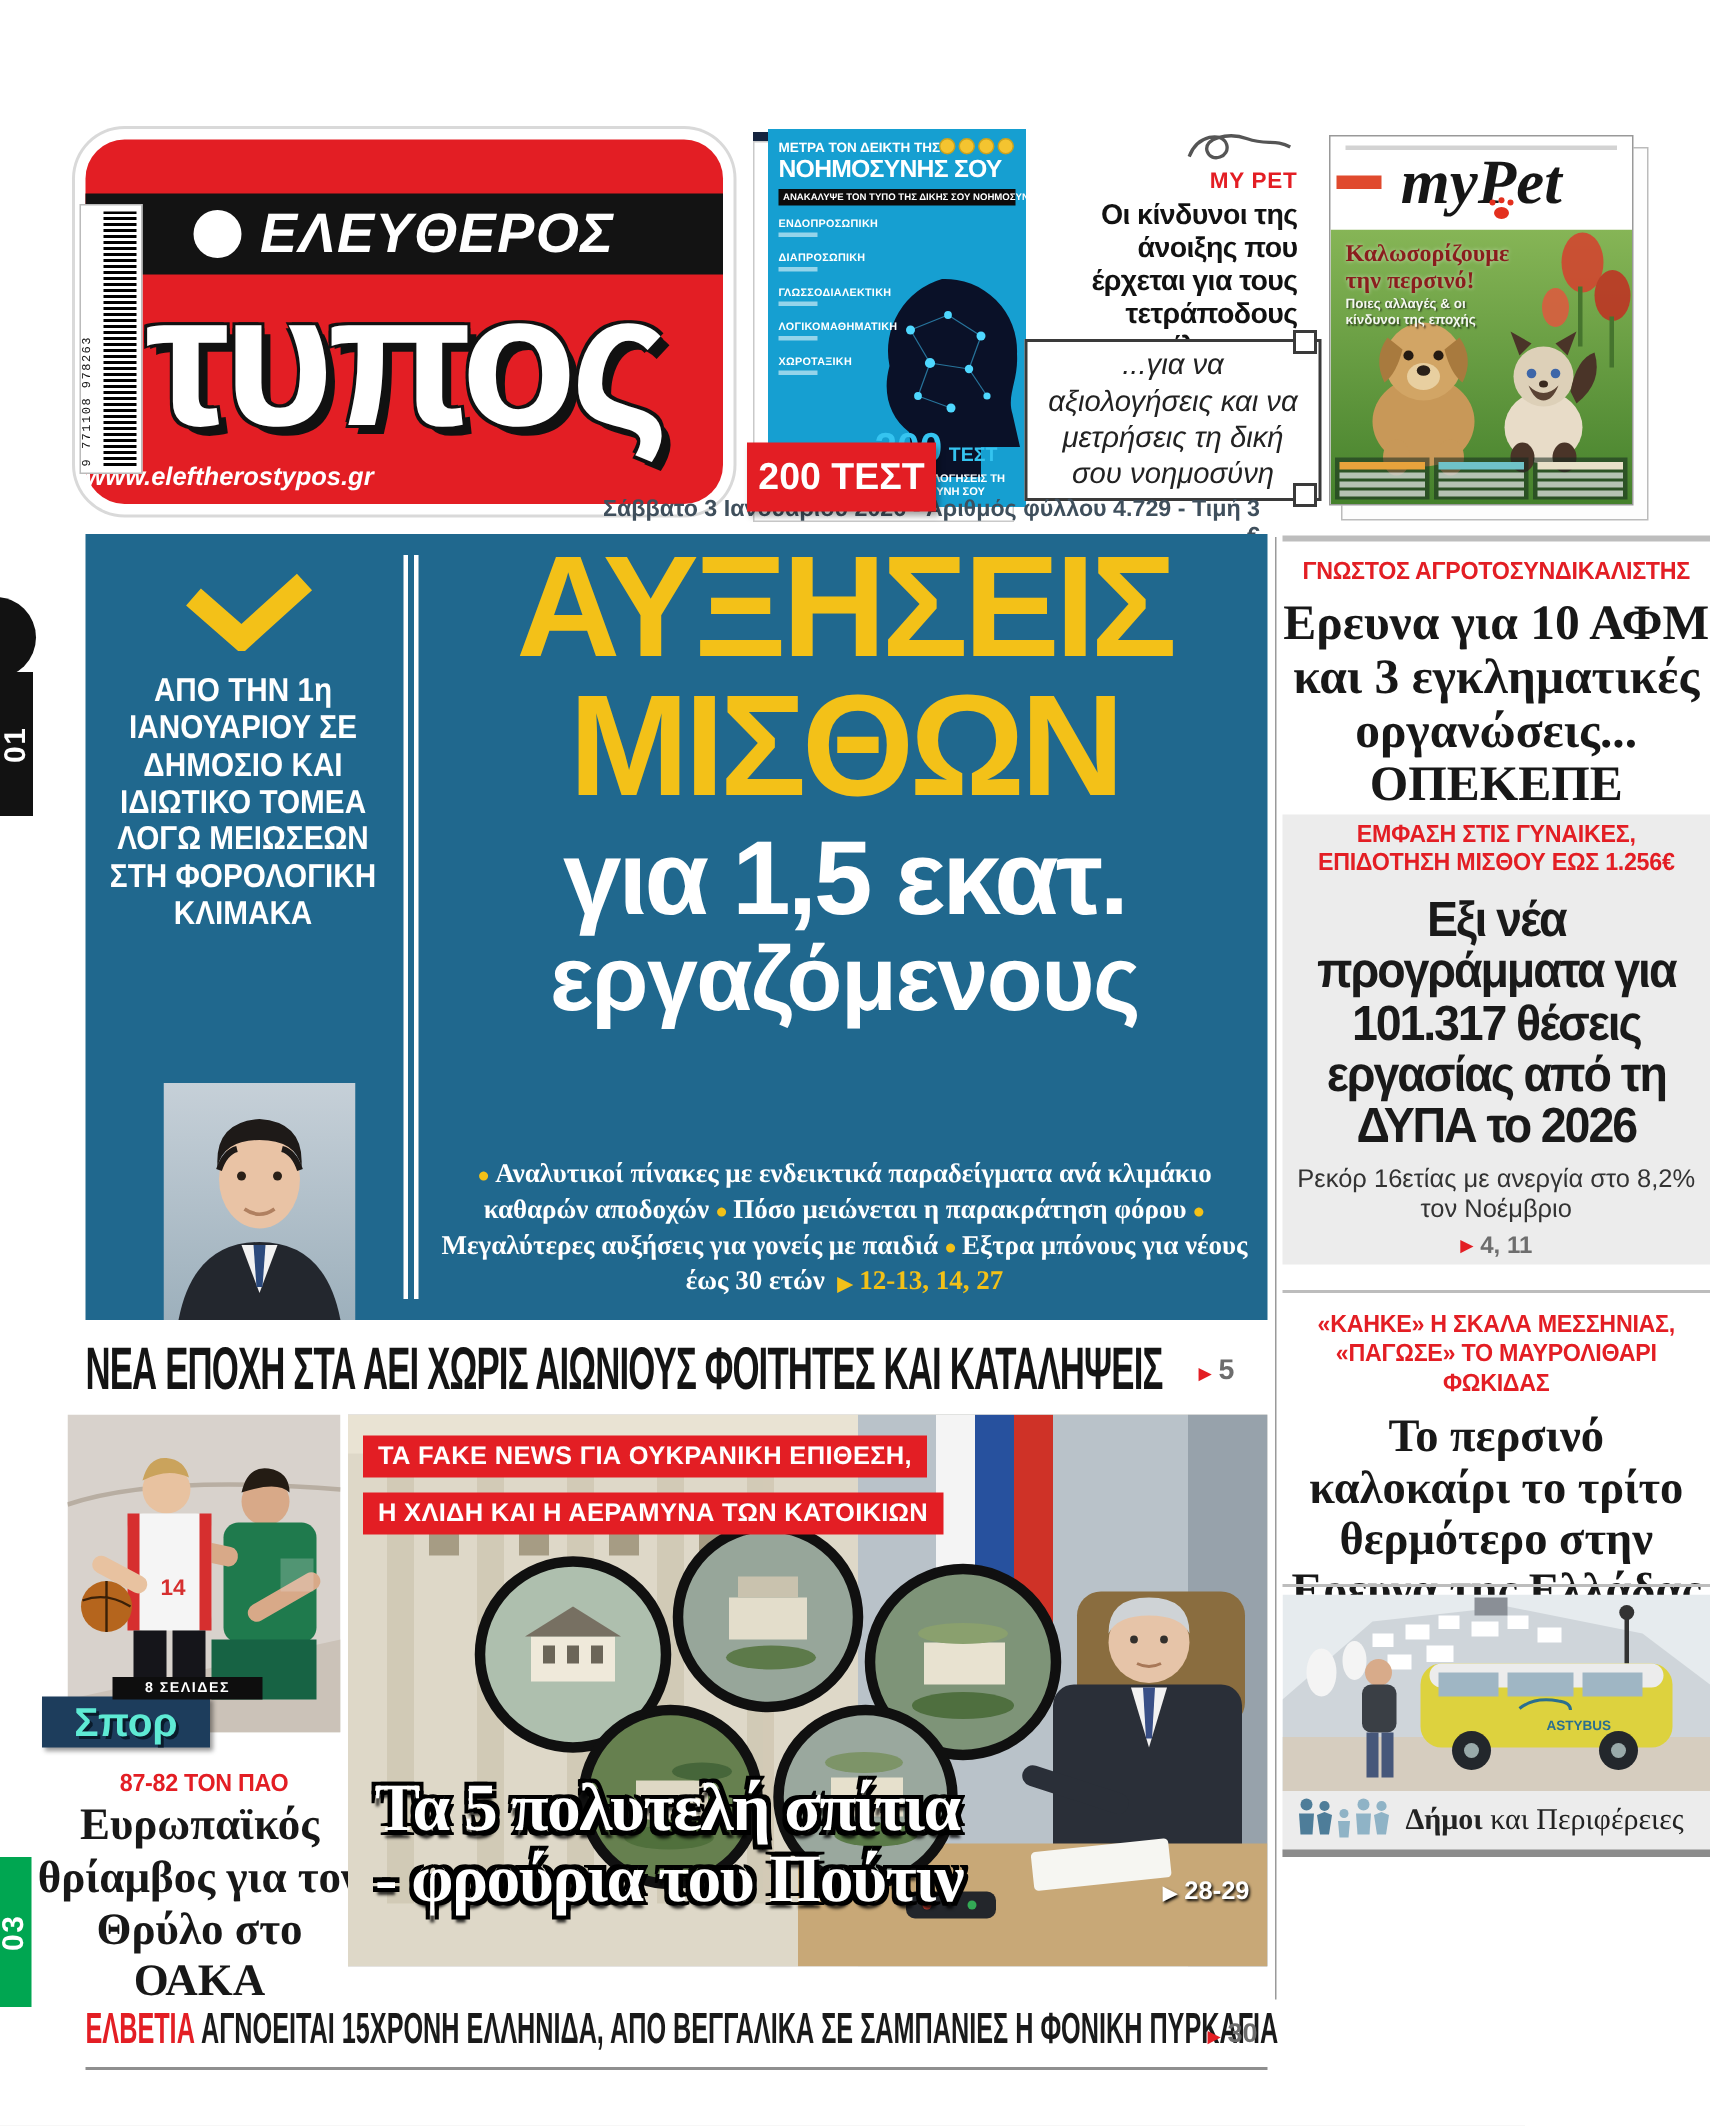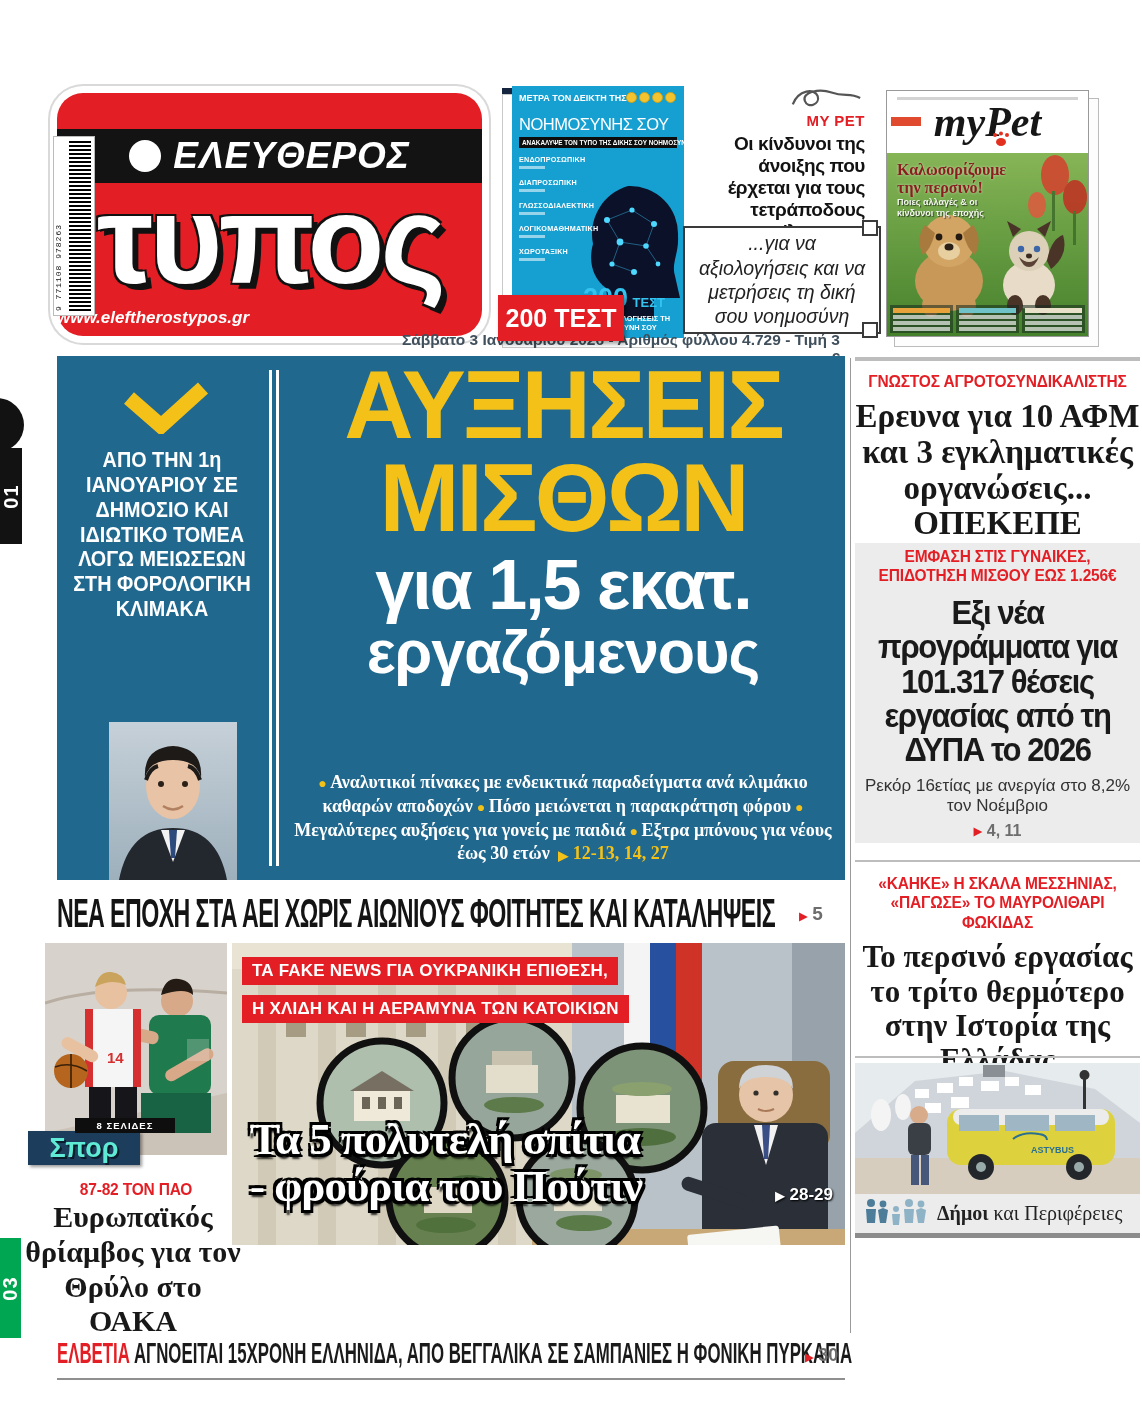--- a/index.html
+++ b/index.html
@@ -35,21 +35,21 @@
   
   #iq{left:512px;top:86px;width:172px;height:252px;}
   #iq .backsheet{position:absolute;left:-10px;top:8px;width:100%;height:100%;background:#fff;
         border:1px solid #c9c9c9;}
   #iq .backcorner{position:absolute;left:-10px;top:2px;width:54px;height:54px;background:#15243f;
         clip-path:polygon(0 0,100% 0,0 100%);}
   #iq .cover{position:absolute;inset:0;background:#169fd1;padding:7px 7px 0 7px;box-sizing:border-box;overflow:hidden;}
   #iq .eyebrow{color:#fff;font-weight:800;font-size:9px;}
   #iq .faces{position:absolute;right:8px;top:6px;display:flex;gap:2px;}
   #iq .faces i{width:9px;height:9px;border-radius:50%;background:#f4c430;border:1px solid #caa21e;}
-  #iq .title{color:#fff;font-weight:400;font-size:16.5px;letter-spacing:-.5px;margin-top:12px;}
+  #iq .title{color:#fff;font-weight:700;font-size:16.5px;letter-spacing:-.5px;margin-top:1px;}
   #iq .subbar{background:#0c0c0c;color:#fff;font-weight:700;font-size:6.4px;padding:2px 3px;margin-top:3px;
         white-space:nowrap;}
   #iq .cats{margin-top:7px;position:relative;z-index:2;}
   #iq .cat-item{color:#fff;font-weight:800;font-size:7.2px;margin-bottom:9px;letter-spacing:.2px;}
   #iq .cat-item::after{content:"";display:block;width:26px;height:3px;background:rgba(255,255,255,.55);margin-top:2px;}
   #iq .headsvg{position:absolute;right:0;bottom:0;width:122px;height:158px;}
   #iq .foot{position:absolute;right:4px;bottom:6px;width:112px;text-align:center;z-index:2;}
   #iq .foot .big{color:#35c4f0;font-weight:900;font-size:27px;line-height:1;}
   #iq .foot .small{color:#35c4f0;font-weight:700;font-size:13px;}
   #iq .foot .cap{color:#fff;font-weight:800;font-size:7.4px;margin-top:2px;}
@@ -137,21 +137,21 @@
   #bball{left:45px;top:943px;width:182px;height:212px;}
   #sport-pages{left:75px;top:1118px;width:100px;height:15px;background:#0e0e0e;color:#fff;
         font-weight:800;font-size:9.5px;display:flex;align-items:center;justify-content:center;letter-spacing:1px;z-index:6;}
   #sport-tag{left:28px;top:1131px;width:112px;height:34px;background:#1d3d5c;z-index:5;
         display:flex;align-items:center;justify-content:center;color:#5eead4;font-weight:900;font-size:27px;
         text-shadow:2px 2px 0 #0a1b2b;box-shadow:2px 2px 3px rgba(0,0,0,.4);}
   #sport-kick{left:45px;top:1180px;width:182px;text-align:center;}
   #sport-head{left:22px;top:1200px;width:222px;text-align:center;}
 
   
-  #putin{left:232px;top:943px;width:613px;height:302px;overflow:hidden;background:#ccc;}
+  #putin{left:232px;top:943px;width:613px;height:368px;overflow:hidden;background:#ccc;}
   #putin .lbl{position:absolute;left:10px;background:#e31e24;color:#fff;font-weight:800;font-size:17px;
         padding:4px 10px;letter-spacing:.2px;}
   #putin .cap{position:absolute;left:18px;bottom:34px;color:#fff;font-family:"Liberation Serif",serif;
         font-weight:700;font-size:45px;line-height:1.06;letter-spacing:-1px;
         text-shadow:-3px -3px 0 #000,3px -3px 0 #000,-3px 3px 0 #000,3px 3px 0 #000,0 5px 2px rgba(0,0,0,.8);}
   #putin .ref{position:absolute;right:12px;bottom:40px;color:#fff;font-weight:700;font-size:17px;
         text-shadow:1px 1px 2px #000;}
   #putin .ref .arrow{color:#fff;}
 
   
@@ -386,21 +386,21 @@
     <div id="story2-head" style="margin-top:10px;">Εξι νέα προγράμματα για 101.317 θέσεις εργασίας από τη ΔΥΠΑ το 2026</div>
     <div style="font-size:17px;color:#333;margin-top:8px;">Ρεκόρ 16ετίας με ανεργία στο 8,2% τον Νοέμβριο</div>
     <div style="margin-top:6px;">
       <span class="arrow"></span> <span class="pgref">4, 11</span>
     </div>
   </div>
 
   <div class="rrule abs" style="top:860px;height:2px;"></div>
   <div class="rc abs" style="top:874px;">
     <div class="rkick">«ΚΑΗΚΕ» Η ΣΚΑΛΑ ΜΕΣΣΗΝΙΑΣ, «ΠΑΓΩΣΕ» ΤΟ ΜΑΥΡΟΛΙΘΑΡΙ ΦΩΚΙΔΑΣ</div>
-    <div class="rhead" style="font-size:31px;line-height:1.1;margin-top:8px;">Το περσινό εργασίας το τρίτο θερμότερο στην Ιστορία της Ελλάδας</div>
+    <div class="rhead" style="font-size:31px;line-height:1.1;margin-top:8px;">Το περσινό καλοκαίρι το τρίτο θερμότερο στην Ερευνα της Ελλάδας</div>
     <div style="margin-top:8px;">
       <span class="arrow"></span> <span class="pgref">8-9</span>
     </div>
   </div>
 
   <div class="rrule abs" style="top:1056px;height:2px;"></div>
 
   <svg id="muni-photo" class="abs" viewBox="0 0 285 131" preserveAspectRatio="none">
     <rect width="285" height="131" fill="#e6ebee"></rect>
     <polygon points="0,70 60,18 150,8 240,26 285,60 285,131 0,131" fill="#cfd5da"></polygon>

